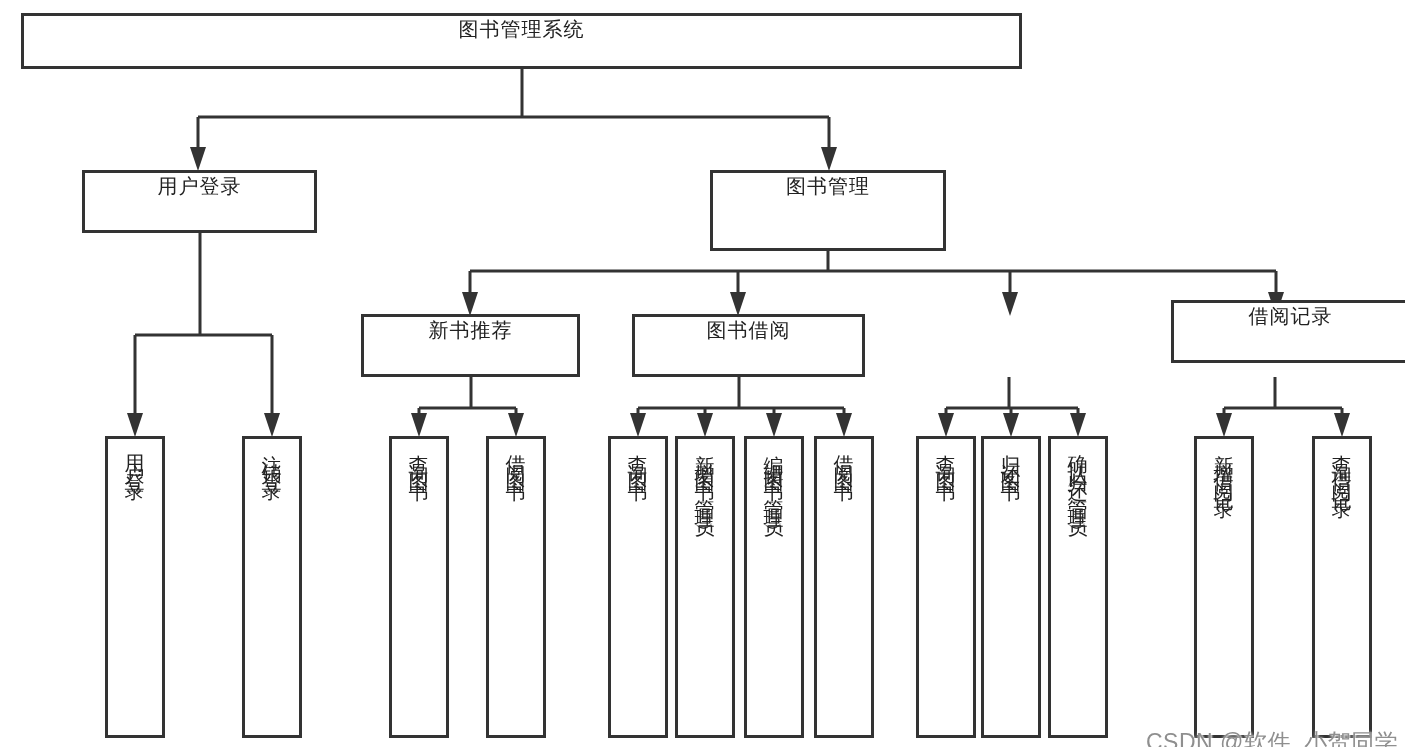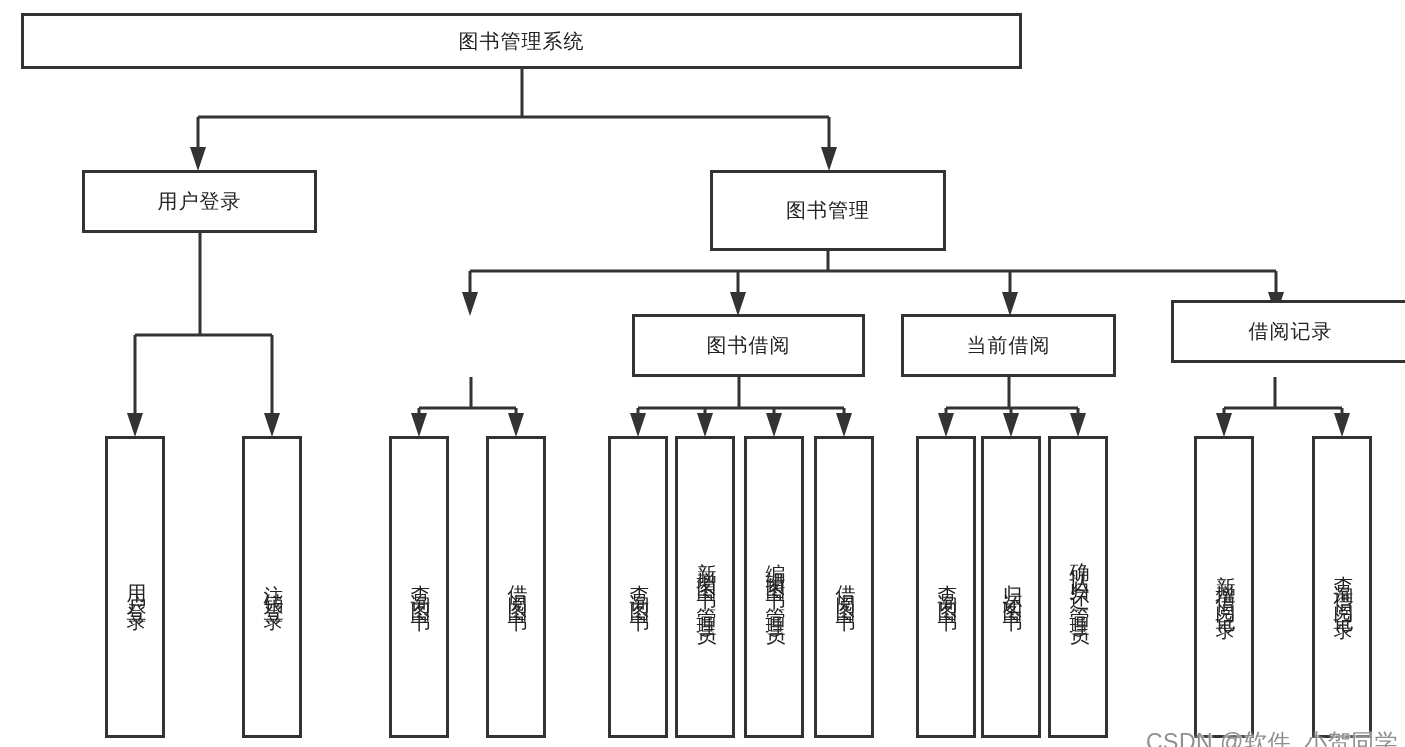--- a/index.html
+++ b/index.html
@@ -18,27 +18,25 @@
   }
   .wires{position:absolute;left:0;top:0;z-index:1;}
   .wires path{stroke:var(--line);stroke-width:3;fill:none;}
   .wires polygon{fill:var(--line);}
   .node{
     position:absolute;
     box-sizing:border-box;
     border:3px solid var(--line);
     background:#fff;
     display:flex;
-    align-items:center;
     justify-content:center;
     color:var(--text);
     font-size:20px;
     z-index:2;
     letter-spacing:1px;
-    font-family:Liberation Mono, monospace;
   }
   .leaf{
     width:60px;height:302px;top:436px;
   }
   .leaf .vtext{
     writing-mode:vertical-rl;
     text-orientation:mixed;
     letter-spacing:9px;
     line-height:1;
     white-space:nowrap;
@@ -100,25 +98,25 @@
     <span>图书管理系统</span>
   </div>
 
   <div class="node" style="left:82px;top:170px;width:235px;height:63px">
     <span>用户登录</span>
   </div>
   <div class="node" style="left:710px;top:170px;width:236px;height:81px">
     <span>图书管理</span>
   </div>
 
+  <div class="node" style="left:361px;top:314px;width:219px;height:63px">
+    <span>新书推荐</span>
+  </div>
   <div class="node" style="left:632px;top:314px;width:233px;height:63px">
     <span>图书借阅</span>
-  </div>
-  <div class="node" style="left:901px;top:314px;width:215px;height:63px">
-    <span>当前借阅</span>
   </div>
   <div class="node" style="left:1171px;top:300px;width:239px;height:63px">
     <span>借阅记录</span>
   </div>
 
   <div class="node leaf" style="left:105px">
     <span class="vtext">用户登录</span>
   </div>
   <div class="node leaf" style="left:242px">
     <span class="vtext">注销登录</span>

